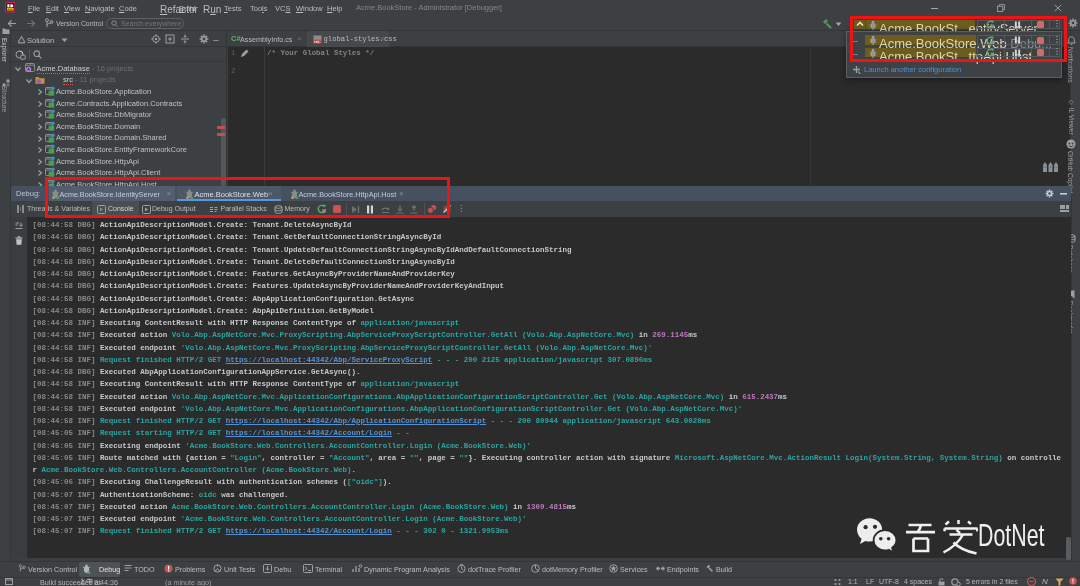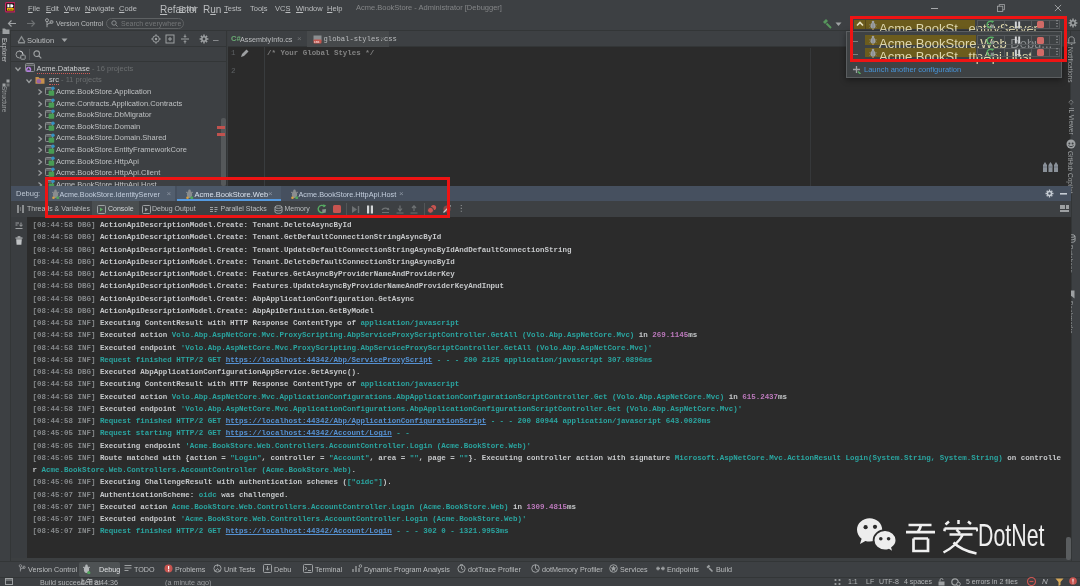--- a/index.html
+++ b/index.html
@@ -150,21 +150,21 @@
         <path d="M3.6 4.5l1.6 2.8H2z" fill="#3d4043"></path>
       </svg>
 <div class="trow" style="left:36.5px;top:63.7px;"><span class="sq" style="color:#cdcfd1">Acme.Database</span><span class="dim"> - 16 projects</span></div>
 <svg class="chev" style="left:25px;top:76.5px" viewBox="0 0 8 8">
         <path d="M1.5 2.5l2.5 3 2.5-3" fill="none" stroke="#9da0a2" stroke-width="1.2"></path>
       </svg>
 <svg class="pico" style="left:35px;top:74.6px" viewBox="0 0 10 10">
         <path d="M0.5 2h3l1 1.2h5v5.5h-9z" fill="#c7904d"></path>
         <circle cx="3.8" cy="6.2" r="2.3" fill="#9563a7"></circle>
       </svg>
-<div class="trow" style="left:49px;top:75.3px;"><span class="sq" style="color:#cdcfd1">src</span><span class="dim"> - 11 projects</span></div>
+<div class="trow" style="left:63px;top:75.3px;"><span class="sq" style="color:#cdcfd1">src</span><span class="dim"> - 11 projects</span></div>
 <svg class="chev" style="left:36px;top:88.10000000000001px" viewBox="0 0 8 8">
         <path d="M2.5 1.5l3 2.5-3 2.5" fill="none" stroke="#9da0a2" stroke-width="1.2"></path>
       </svg>
 <svg class="pico" style="left:45px;top:86.2px" viewBox="0 0 10 10">
         <rect x="0.5" y="1.5" width="7" height="7" rx="0.8" fill="none" stroke="#8a8d8f"></rect>
         <path d="M0.5 3h7" stroke="#8a8d8f"></path>
         <rect x="3.6" y="4.6" width="5.6" height="5.2" rx="0.8" fill="#499c54"></rect>
         <circle cx="8" cy="2.3" r="1.7" fill="#3592c4"></circle>
       </svg>
 <div class="trow" style="left:56px;top:86.9px;">Acme.BookStore.Application</div>

